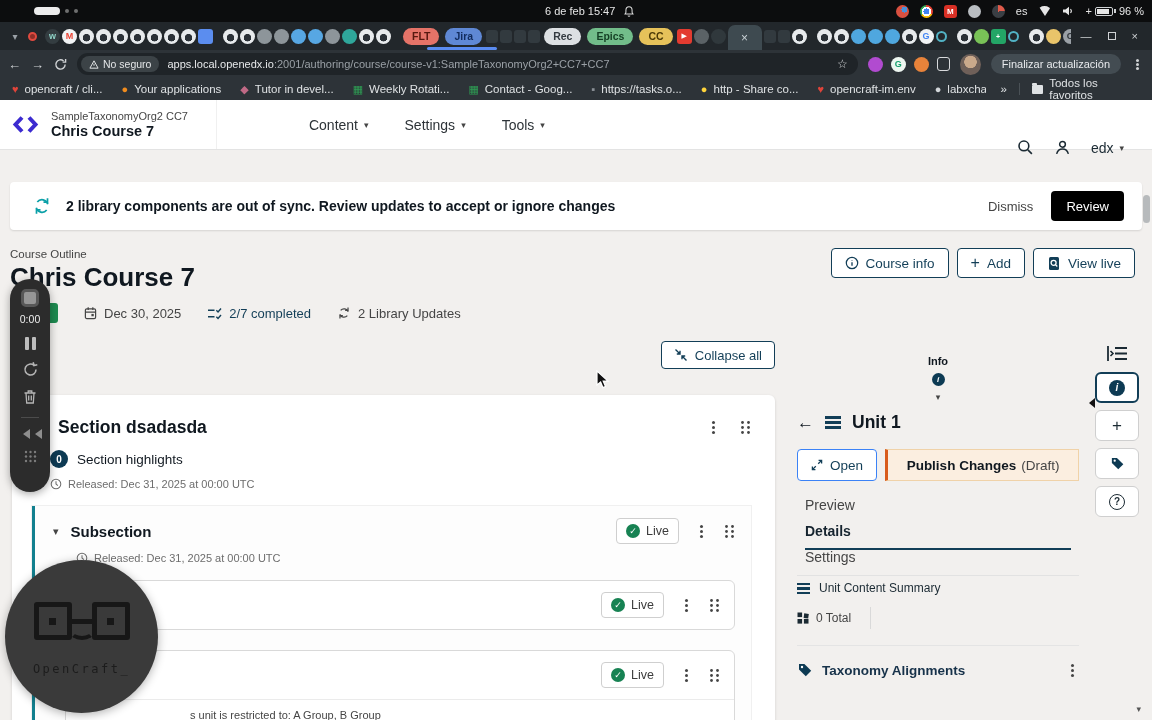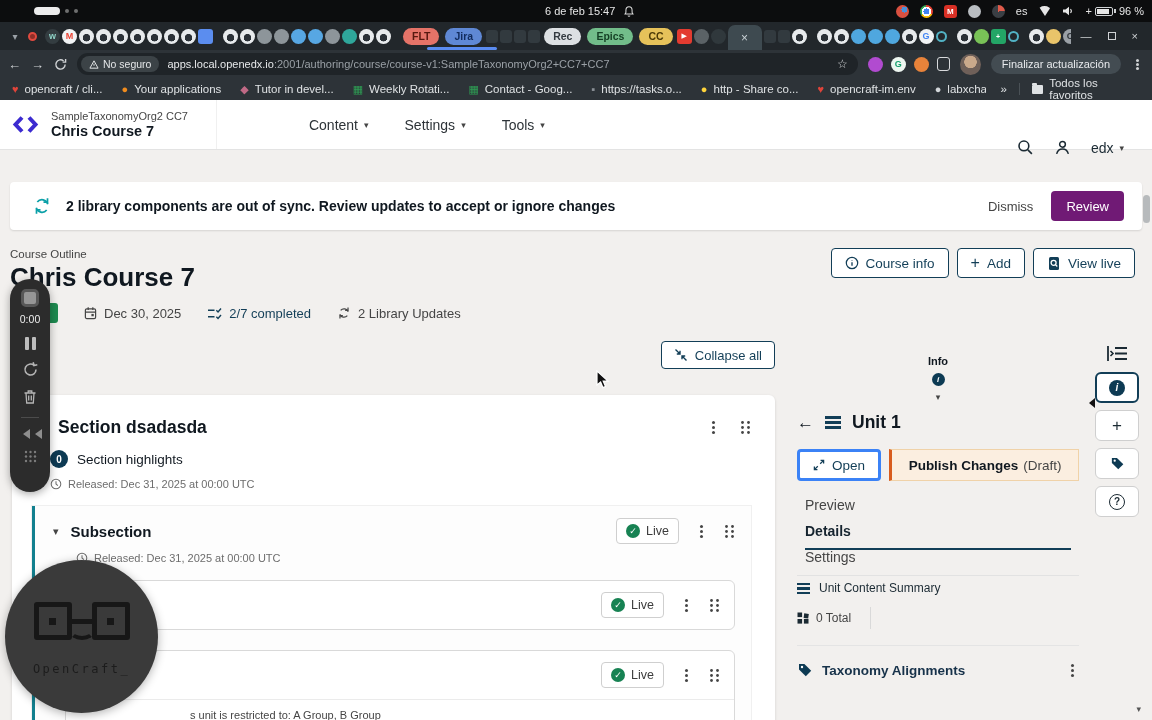--- a/index.html
+++ b/index.html
@@ -78,21 +78,21 @@
   .mainnav { display:flex; gap:36px; margin-left:92px; font-size:14px; color:#2d3338; }
   .mainnav .nav-item { display:flex; align-items:center; gap:6px; }
   .caret { font-size:9px; color:#454545; }
   .hdr-right { margin-left:auto; display:flex; align-items:flex-end; gap:20px; font-size:14px; color:#1b2a33;margin-top:45px; }
 
   
   .content { padding-top:32px; }
   .alert { margin:0 10px; height:48px; background:#fff; border-radius:4px; box-shadow:0 1px 2px rgba(0,0,0,.12); display:flex; align-items:center; padding:0 18px 0 22px; }
   .alert-msg { font-size:14px; font-weight:bold; color:#101820; margin-left:14px; flex:1; }
   .dismiss { font-size:13px; color:#454545; margin-right:18px; }
-  .review-btn { height:30px; background:#701a75; color:#fff; font-size:13px; border-radius:4px; display:flex; align-items:center; padding:0 15px; }
+  .review-btn { height:30px; background:#000000; color:#fff; font-size:13px; border-radius:4px; display:flex; align-items:center; padding:0 15px; }
 
   .pagehead { display:flex; margin-top:18px; padding:0 17px 0 10px; align-items:flex-start; }
   .eyebrow { font-size:11.5px; color:#454545; }
   .h1 { font-size:26px; font-weight:bold; color:#101820; margin-top:2px; }
   .head-actions { margin-left:auto; display:flex; gap:8px; }
   .obtn { height:30px; border:1px solid #123e57; border-radius:4px; background:#fff; color:#123e57; font-size:13.5px; display:flex; align-items:center; gap:7px; padding:0 13px; font-weight:500; }
 
   .meta { display:flex; align-items:center; gap:26px; margin-top:10px; padding-left:10px; font-size:13px; color:#454545; }
   .meta-item { display:flex; align-items:center; gap:7px; }
   .green-pill { width:48px; height:20px; background:#1e8a50; border-radius:3px; }
@@ -130,21 +130,21 @@
   
   .sidebar { width:292px; margin-left:14px; padding:14px 2px 0 8px; }
   .info-row { display:flex; align-items:center; gap:6px; font-size:11px; font-weight:bold; color:#101820;flex-direction:column; }
   .info-dot { width:13px; height:13px; border-radius:50%; background:#0d3a53; color:#fff; font-size:8px; font-weight:bold; display:flex; align-items:center; justify-content:center; font-style:italic; }
   .sb-title-row { display:flex; align-items:center; gap:11px; margin-top:10px; }
   .back-arrow { font-size:17px; color:#101820; }
   .bars { width:16px; height:13px; background:linear-gradient(#123e57 0 3px, transparent 3px 5px, #123e57 5px 8px, transparent 8px 10px, #123e57 10px 13px); }
   .bars-sm { width:13px; height:11px; background:linear-gradient(#123e57 0 2.5px, transparent 2.5px 4.3px, #123e57 4.3px 6.8px, transparent 6.8px 8.6px, #123e57 8.6px 11px); }
   .sb-title { font-size:17.5px; font-weight:bold; color:#101820; }
   .sb-btns { display:flex; margin-top:16px; }
-  .open-btn { height:32px; border:3px solid #3b82f6; border-radius:4px; background:#fff; color:#123e57; font-size:13.5px; font-weight:500; display:flex; align-items:center; gap:7px; padding:0 13px; }
+  .open-btn { height:32px; border:1px solid #3b82f6; border-radius:4px; background:#fff; color:#123e57; font-size:13.5px; font-weight:500; display:flex; align-items:center; gap:7px; padding:0 13px; }
   .publish-btn { flex:1; margin-left:8px; height:32px; background:#fbeee0; border:1px solid #f0d2a8; border-left:3px solid #d85c1e; border-radius:0; display:flex; align-items:center; justify-content:center; gap:5px; font-size:13.5px; color:#101820; }
   .publish-btn b { font-weight:bold; }
   .publish-state { color:#454545; }
   .sb-tabs { display:flex; justify-content:space-between; margin-top:16px; padding:0 8px; border-bottom:1px solid #e2e2e2;flex-direction:column; }
   .sb-tab { font-size:14px; color:#454545; padding-bottom:9px; border-bottom:2.5px solid transparent; margin-bottom:-1px; }
   .sb-tab.active { color:#16242f; font-weight:600; border-bottom-color:#123e57; }
   .summary-row { display:flex; align-items:center; gap:9px; margin-top:5px; font-size:12px; font-weight:normal; color:#1b2a33; }
   .total-row { display:flex; align-items:center; gap:7px; margin-top:12px; font-size:12px; color:#454545; }
   .vdiv { width:1px; height:22px; background:#d9d9d9; margin-left:12px; }
   .sb-hr { border-top:1px solid #e4e4e4; margin:16px 0; }

